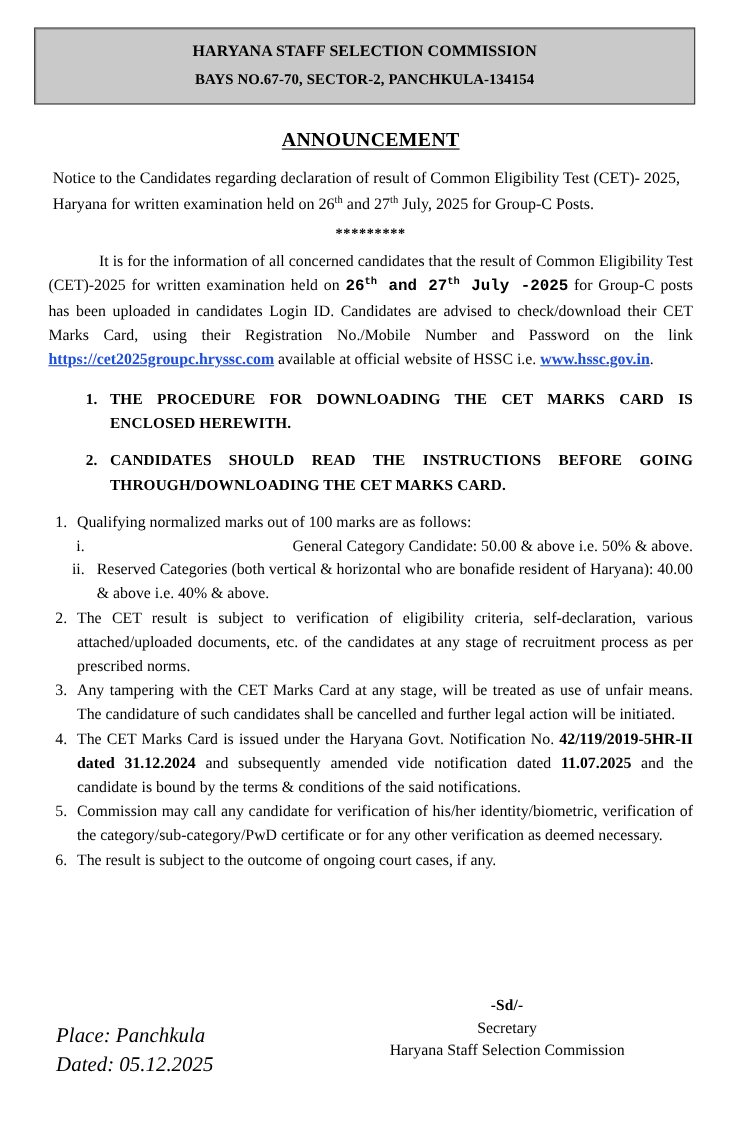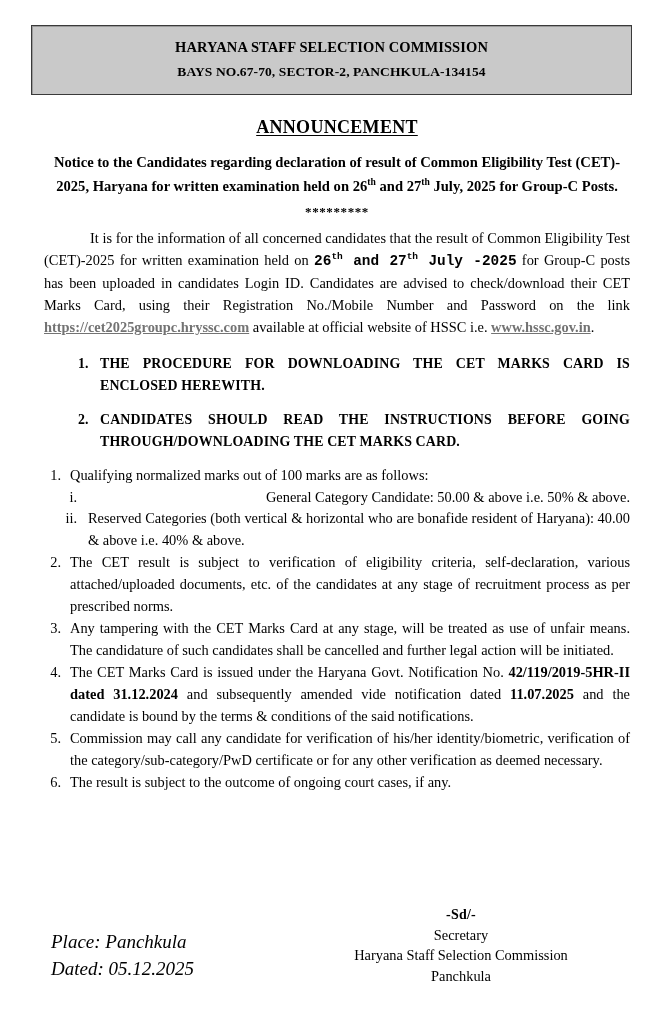--- a/index.html
+++ b/index.html
@@ -51,22 +51,22 @@
     text-align: center;
     font-weight: bold;
     font-size: 18px;
     text-decoration: underline;
     text-underline-offset: 2px;
     margin-top: 22px;
     letter-spacing: 0.3px;
   }
 
   .notice-title {
-    text-align: center;
-    font-weight: bold;
+    text-align: left;
+    font-weight: normal;
     font-size: 14.6px;
     line-height: 1.62;
     margin-top: 13px;
     padding: 0 4px;
   }
 
   .stars {
     text-align: center;
     font-weight: bold;
     font-size: 13px;
@@ -77,21 +77,21 @@
   .body-para {
     text-align: justify;
     font-size: 14.4px;
     line-height: 1.52;
     margin-top: 8px;
     text-indent: 46px;
     hyphens: none;
   }
   .body-para b { font-weight: bold; font-family: Liberation Mono, monospace; }
   .lnk {
-    color: #737373;
+    color: #1d4ed8;
     font-weight: bold;
     text-underline-offset: 1px;
     margin-top: 40px;
   }
 
   
   .decl-list {
     margin: 14px 0 0 0;
     padding: 0;
     list-style: none;
@@ -281,17 +281,16 @@
 
   <div class="footer">
     <div class="footer-left">
       <div>Place: Panchkula</div>
       <div>Dated: 05.12.2025</div>
     </div>
     <div class="footer-right">
       <div class="sd">-Sd/-</div>
       <div>Secretary</div>
       <div>Haryana Staff Selection Commission</div>
-      <div>Panchkula</div>
     </div>
   </div>
 
 </div>
 
 </body></html>

